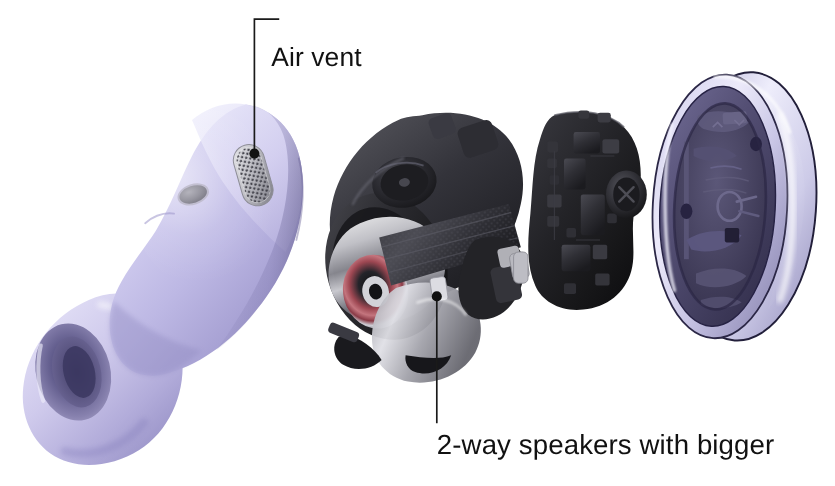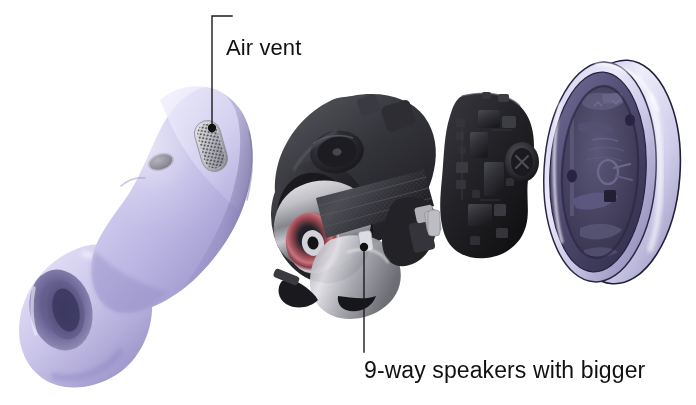--- a/index.html
+++ b/index.html
@@ -417,15 +417,15 @@
       <polyline points="212,128 212,16 232,16" fill="none" stroke="#1a1a1a" stroke-width="1.4" stroke-linecap="square" stroke-linejoin="miter"></polyline>
       <circle cx="212" cy="128" r="4.2" fill="#111111"></circle>
 
       <line x1="364" y1="247" x2="364" y2="352" stroke="#1a1a1a" stroke-width="1.4" stroke-linecap="square"></line>
       <circle cx="364" cy="247" r="4.2" fill="#111111"></circle>
     </g>
   </svg>
 
   <div class="callout-label" id="label-air-vent">Air vent</div>
 
-  <div class="callout-label" id="label-speakers">9-way speakers with bigger</div>
+  <div class="callout-label" id="label-speakers">2-way speakers with bigger</div>
 
 </div>
 
 </body></html>

